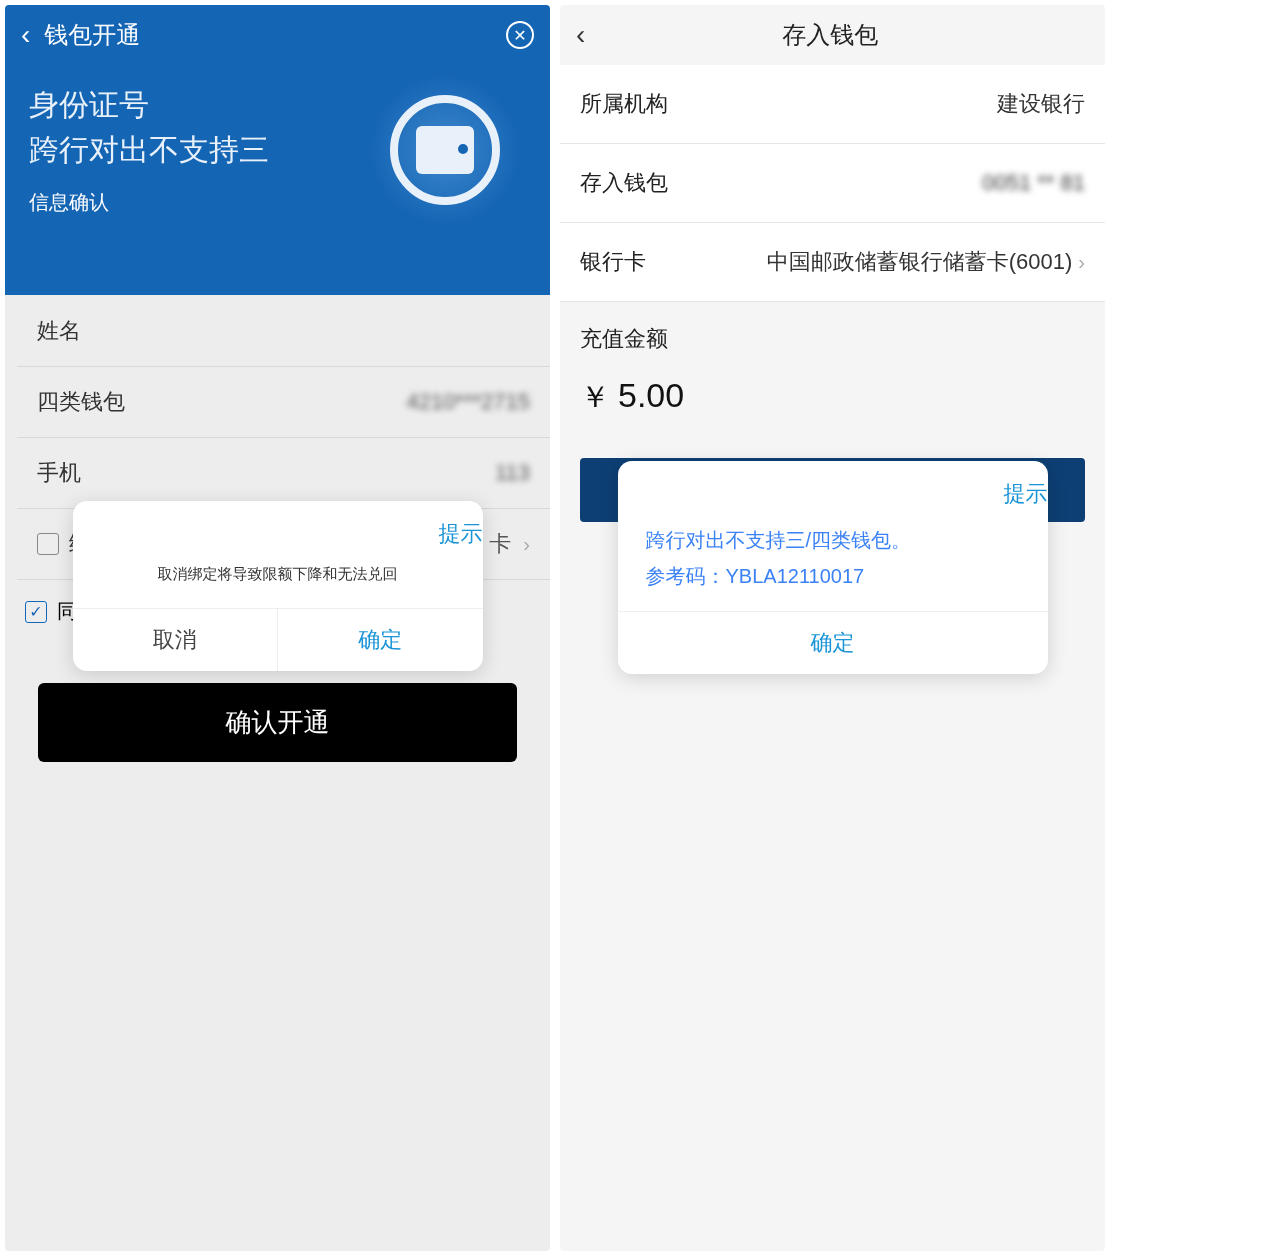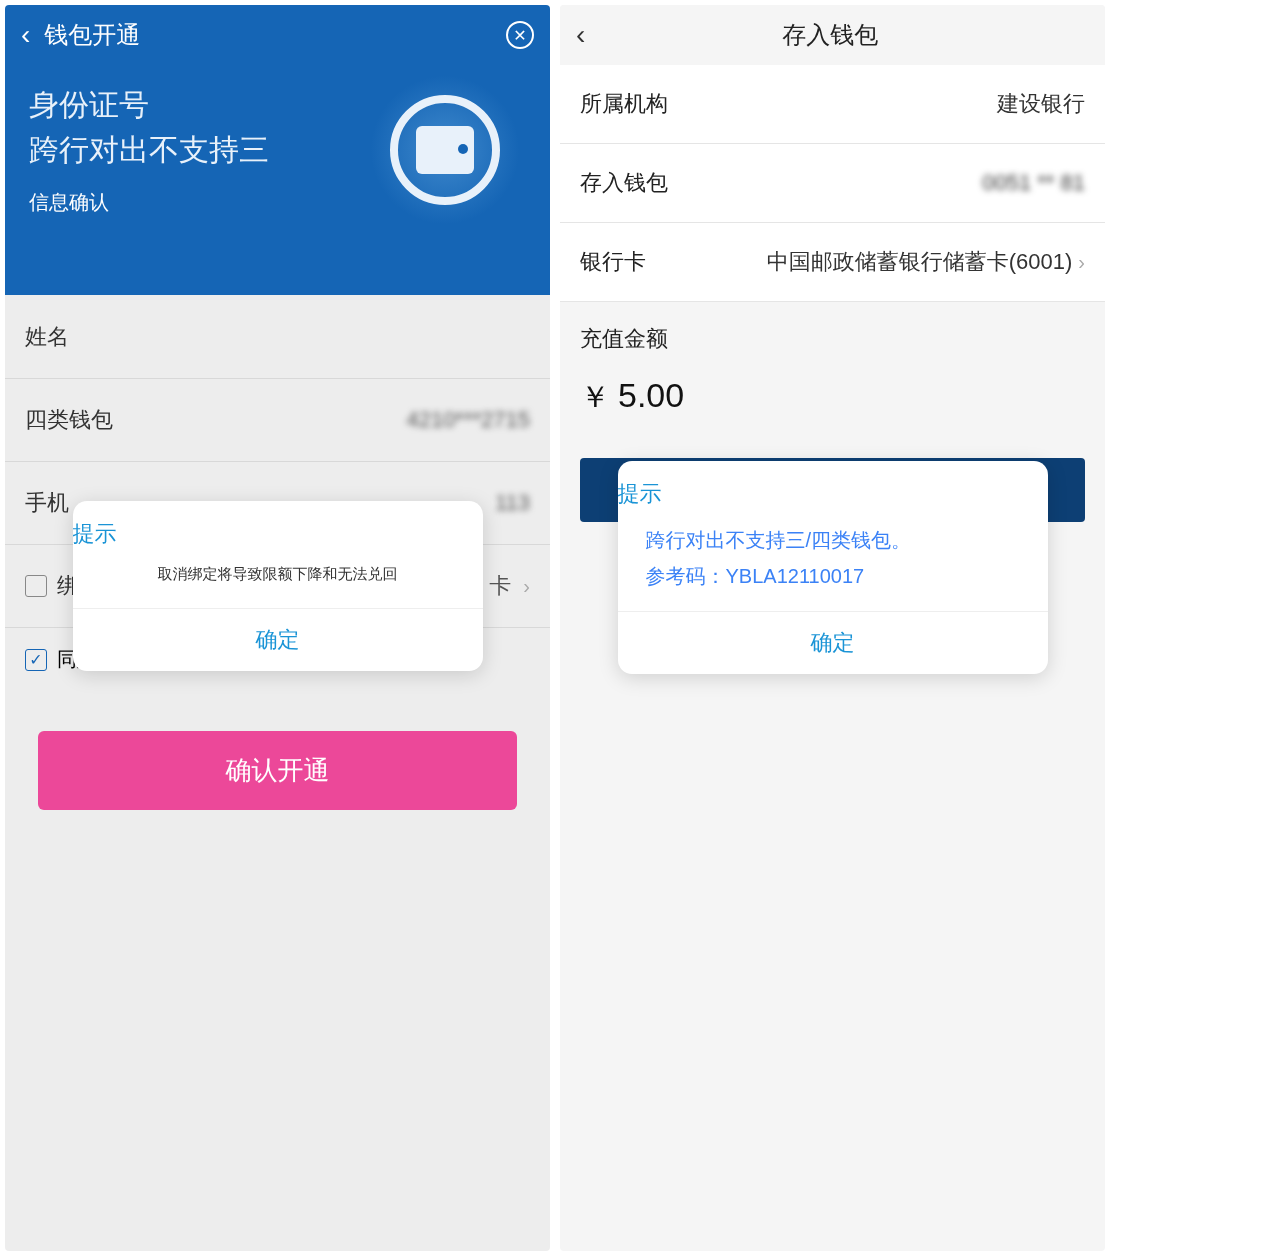--- a/index.html
+++ b/index.html
@@ -72,61 +72,62 @@
     position: absolute;
     top: 290px; left: 0; right: 0; bottom: 0;
     padding-top: 1px;
   }
   .form-card {
     background: #ededed;
     margin: 0;
   }
   .form-row {
     display: flex; align-items: center; justify-content: space-between;
-    padding: 26px 20px;
+    padding: 20px 20px;
     border-bottom: 1px solid #d8d8d8;
     font-size: 22px;
     color: #333;
+    margin-left: 12px;
   }
   .form-row .val { color: #555; }
   .blurred { filter: blur(3px); }
   .chev-r { color: #aaa; font-size: 20px; margin-left: 6px; }
   .chk-row {
     display: flex; align-items: center; padding: 18px 20px;
     font-size: 20px;
   }
   .chkbox {
     width: 22px; height: 22px; border: 1.5px solid #888; border-radius: 3px;
     margin-right: 10px; display: flex; align-items: center; justify-content: center;
     color: #1565b5; font-size: 16px;
   }
   .checked { border-color: #1565b5; }
   .agree-link { color: #1565b5; }
   .primary-btn {
     margin: 40px 33px 0;
-    background: #ec4899;
+    background: #000000;
     color: #fff;
     font-size: 26px;
     text-align: center;
     padding: 22px 0;
     border-radius: 6px;
     cursor: pointer;
   }
   
   .modal {
     position: absolute;
     left: 50%; transform: translateX(-50%);
     background: #fff;
     border-radius: 14px;
     box-shadow: 0 4px 20px rgba(0,0,0,0.15);
     overflow: hidden;
     z-index: 10;
   }
   .modal-left { top: 496px; width: 410px; }
-  .modal-title { color: #1a94d6; font-size: 22px; text-align: left; padding: 18px 0 10px; }
+  .modal-title { color: #1a94d6; font-size: 22px; text-align: right; padding: 18px 0 10px; }
   .modal-body { font-size: 15px; color: #333; text-align: center; padding: 4px 24px 22px; line-height: 1.5; }
   .modal-actions { display: flex; border-top: 1px solid #eee; }
   .modal-btn {
     flex: 1; text-align: center; padding: 16px 0; font-size: 22px; cursor: pointer;
   }
   .modal-btn.cancel { color: #444; border-right: 1px solid #eee; }
   .modal-btn.confirm { color: #1a94d6; }
   
   .phone.right { background: #f5f5f5; }
   .right-nav {
@@ -216,20 +217,21 @@
       <div class="primary-btn">
         <span>确认开通</span>
       </div>
     </div>
   </div>
 
   <div class="modal modal-left">
     <div class="modal-title">提示</div>
     <div class="modal-body">取消绑定将导致限额下降和无法兑回</div>
     <div class="modal-actions">
+      <div class="modal-btn cancel">取消</div>
       <div class="modal-btn confirm">确定</div>
     </div>
   </div>
 </div>
 
 <div class="phone right">
   <div class="right-nav">
     <span class="back-chev">‹</span>
     <span class="nav-title">存入钱包</span>
   </div>

